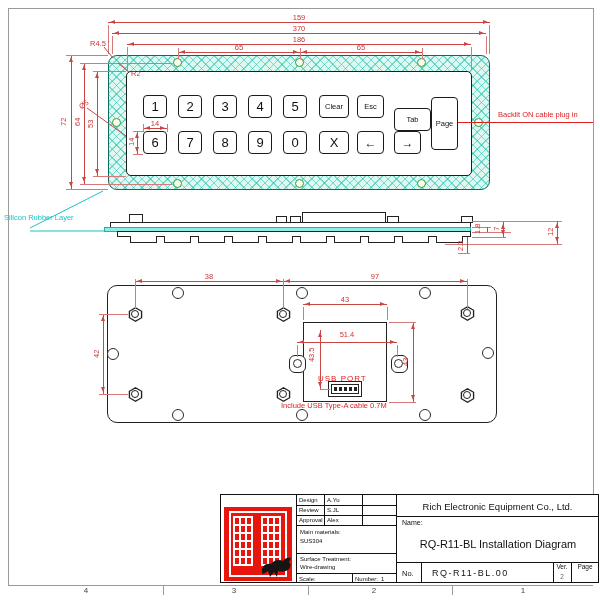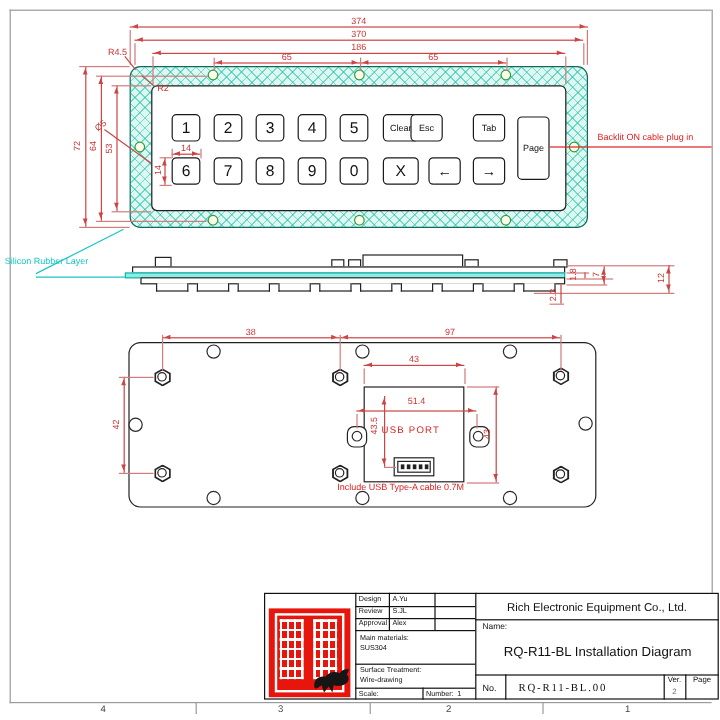--- a/index.html
+++ b/index.html
@@ -84,35 +84,35 @@
     <div class="hole" style="left:173px;top:179px"></div>
     <div class="hole" style="left:295px;top:179px"></div>
     <div class="hole" style="left:417px;top:179px"></div>
 
     <div class="key knum" style="left:143px;top:95px;width:24px;height:23px">1</div>
     <div class="key knum" style="left:178px;top:95px;width:24px;height:23px">2</div>
     <div class="key knum" style="left:213px;top:95px;width:24px;height:23px">3</div>
     <div class="key knum" style="left:248px;top:95px;width:24px;height:23px">4</div>
     <div class="key knum" style="left:283px;top:95px;width:24px;height:23px">5</div>
     <div class="key kfn" style="left:319px;top:95px;width:30px;height:23px">Clear</div>
-    <div class="key kfn" style="left:342px;top:95px;width:27px;height:23px">Esc</div>
-    <div class="key kfn" style="left:394px;top:95px;width:27px;height:23px">Tab</div>
+    <div class="key kfn" style="left:357px;top:95px;width:27px;height:23px">Esc</div>
+    <div class="key kfn" style="left:394px;top:108px;width:37px;height:23px">Tab</div>
 
     <div class="key knum" style="left:143px;top:131px;width:24px;height:23px">6</div>
     <div class="key knum" style="left:178px;top:131px;width:24px;height:23px">7</div>
     <div class="key knum" style="left:213px;top:131px;width:24px;height:23px">8</div>
     <div class="key knum" style="left:248px;top:131px;width:24px;height:23px">9</div>
     <div class="key knum" style="left:283px;top:131px;width:24px;height:23px">0</div>
     <div class="key knum" style="left:319px;top:131px;width:30px;height:23px">X</div>
     <div class="key karr" style="left:357px;top:131px;width:27px;height:23px">←</div>
     <div class="key karr" style="left:394px;top:131px;width:27px;height:23px">→</div>
     <div class="key kfn" style="left:431px;top:97px;width:27px;height:53px">Page</div>
 
     <div class="dlh ar" style="left:108px;top:22px;width:382px"></div>
-    <div class="dt dtc" style="left:279px;top:14px;width:40px">374</div>
+    <div class="dt dtc" style="left:279px;top:14px;width:40px">159</div>
     <div class="dlh ar" style="left:112px;top:33px;width:374px"></div>
     <div class="dt dtc" style="left:279px;top:25px;width:40px">370</div>
     <div class="dlh ar" style="left:127px;top:44px;width:344px"></div>
     <div class="dt dtc" style="left:279px;top:36px;width:40px">186</div>
     <div class="dlh ar" style="left:178px;top:52px;width:122px"></div>
     <div class="dt dtc" style="left:219px;top:44px;width:40px">65</div>
     <div class="dlh ar" style="left:300px;top:52px;width:122px"></div>
     <div class="dt dtc" style="left:341px;top:44px;width:40px">65</div>
 
     <div class="dt" style="left:90px;top:40px">R4.5</div>
@@ -241,21 +241,21 @@
     <div class="ear" style="left:391px;top:355px"></div>
     <div class="bh" style="left:293px;top:359px;width:9px;height:9px"></div>
     <div class="bh" style="left:394px;top:359px;width:9px;height:9px"></div>
     <div class="bl" style="left:328px;top:381px;width:34px;height:16px;border-width:1.3px"></div>
     <div class="bl" style="left:331px;top:384px;width:28px;height:10px"></div>
     <div class="pin" style="left:334px"></div>
     <div class="pin" style="left:339px"></div>
     <div class="pin" style="left:344px"></div>
     <div class="pin" style="left:349px"></div>
     <div class="pin" style="left:354px"></div>
-    <div class="rednote" style="left:318px;top:355px;font-size:8px;letter-spacing:1px">USB  PORT</div>
+    <div class="rednote" style="left:318px;top:375px;font-size:8px;letter-spacing:1px">USB  PORT</div>
     <div class="rednote" style="left:281px;top:402px">Include USB Type-A cable 0.7M</div>
 
     <div class="dlh ar" style="left:135px;top:281px;width:148px"></div>
     <div class="dt dtc" style="left:189px;top:273px;width:40px">38</div>
     <div class="dlh ar" style="left:283px;top:281px;width:184px"></div>
     <div class="dt dtc" style="left:355px;top:273px;width:40px">97</div>
     <div class="dlv ar" style="left:103px;top:314px;height:80px"></div>
     <div class="dt dtc rot90" style="left:88px;top:350px;width:18px">42</div>
     <div class="dlh ar" style="left:303px;top:304px;width:84px"></div>
     <div class="dt dtc" style="left:325px;top:296px;width:40px">43</div>
@@ -319,21 +319,21 @@
     <div class="tbt" style="left:300px;top:556px">Surface Treatment:</div>
     <div class="tbt" style="left:300px;top:564px">Wire-drawing</div>
     <div class="tbt" style="left:299px;top:576px">Scale:</div>
     <div class="tbt" style="left:355px;top:576px">Number:</div>
     <div class="tbt" style="left:381px;top:576px">1</div>
 
     <div class="tbt" style="left:397px;top:501px;width:201px;text-align:center;font-size:9.5px">Rich Electronic Equipment Co., Ltd.</div>
     <div class="tbt" style="left:402px;top:519px;font-size:7px">Name:</div>
     <div class="tbt" style="left:398px;top:538px;width:200px;text-align:center;font-size:11px">RQ-R11-BL Installation Diagram</div>
     <div class="tbt" style="left:402px;top:569px;font-size:7.5px">No.</div>
-    <div class="tbt" style="left:432px;top:568px;font-size:9px;font-family:Liberation Serif, serif;letter-spacing:1.5px">RQ-R11-BL.00</div>
+    <div class="tbt" style="left:432px;top:568px;font-size:9px;font-family:Liberation Sans, sans-serif;letter-spacing:1.5px">RQ-R11-BL.00</div>
     <div class="tbt" style="left:554px;top:563px;width:16px;text-align:center;font-size:6.5px">Ver.</div>
     <div class="tbt" style="left:554px;top:573px;width:16px;text-align:center;font-size:6.5px;color:#666">2</div>
     <div class="tbt" style="left:572px;top:563px;width:26px;text-align:center;font-size:6.5px">Page</div>
 
     <div class="logo">
       <div class="inframe"></div>
       <div class="sealchar" style="left:9px"></div>
       <div class="sealchar" style="left:37px"></div>
     </div>
     <svg style="position:absolute;left:259px;top:551px" width="36" height="28" viewBox="0 0 36 28">

